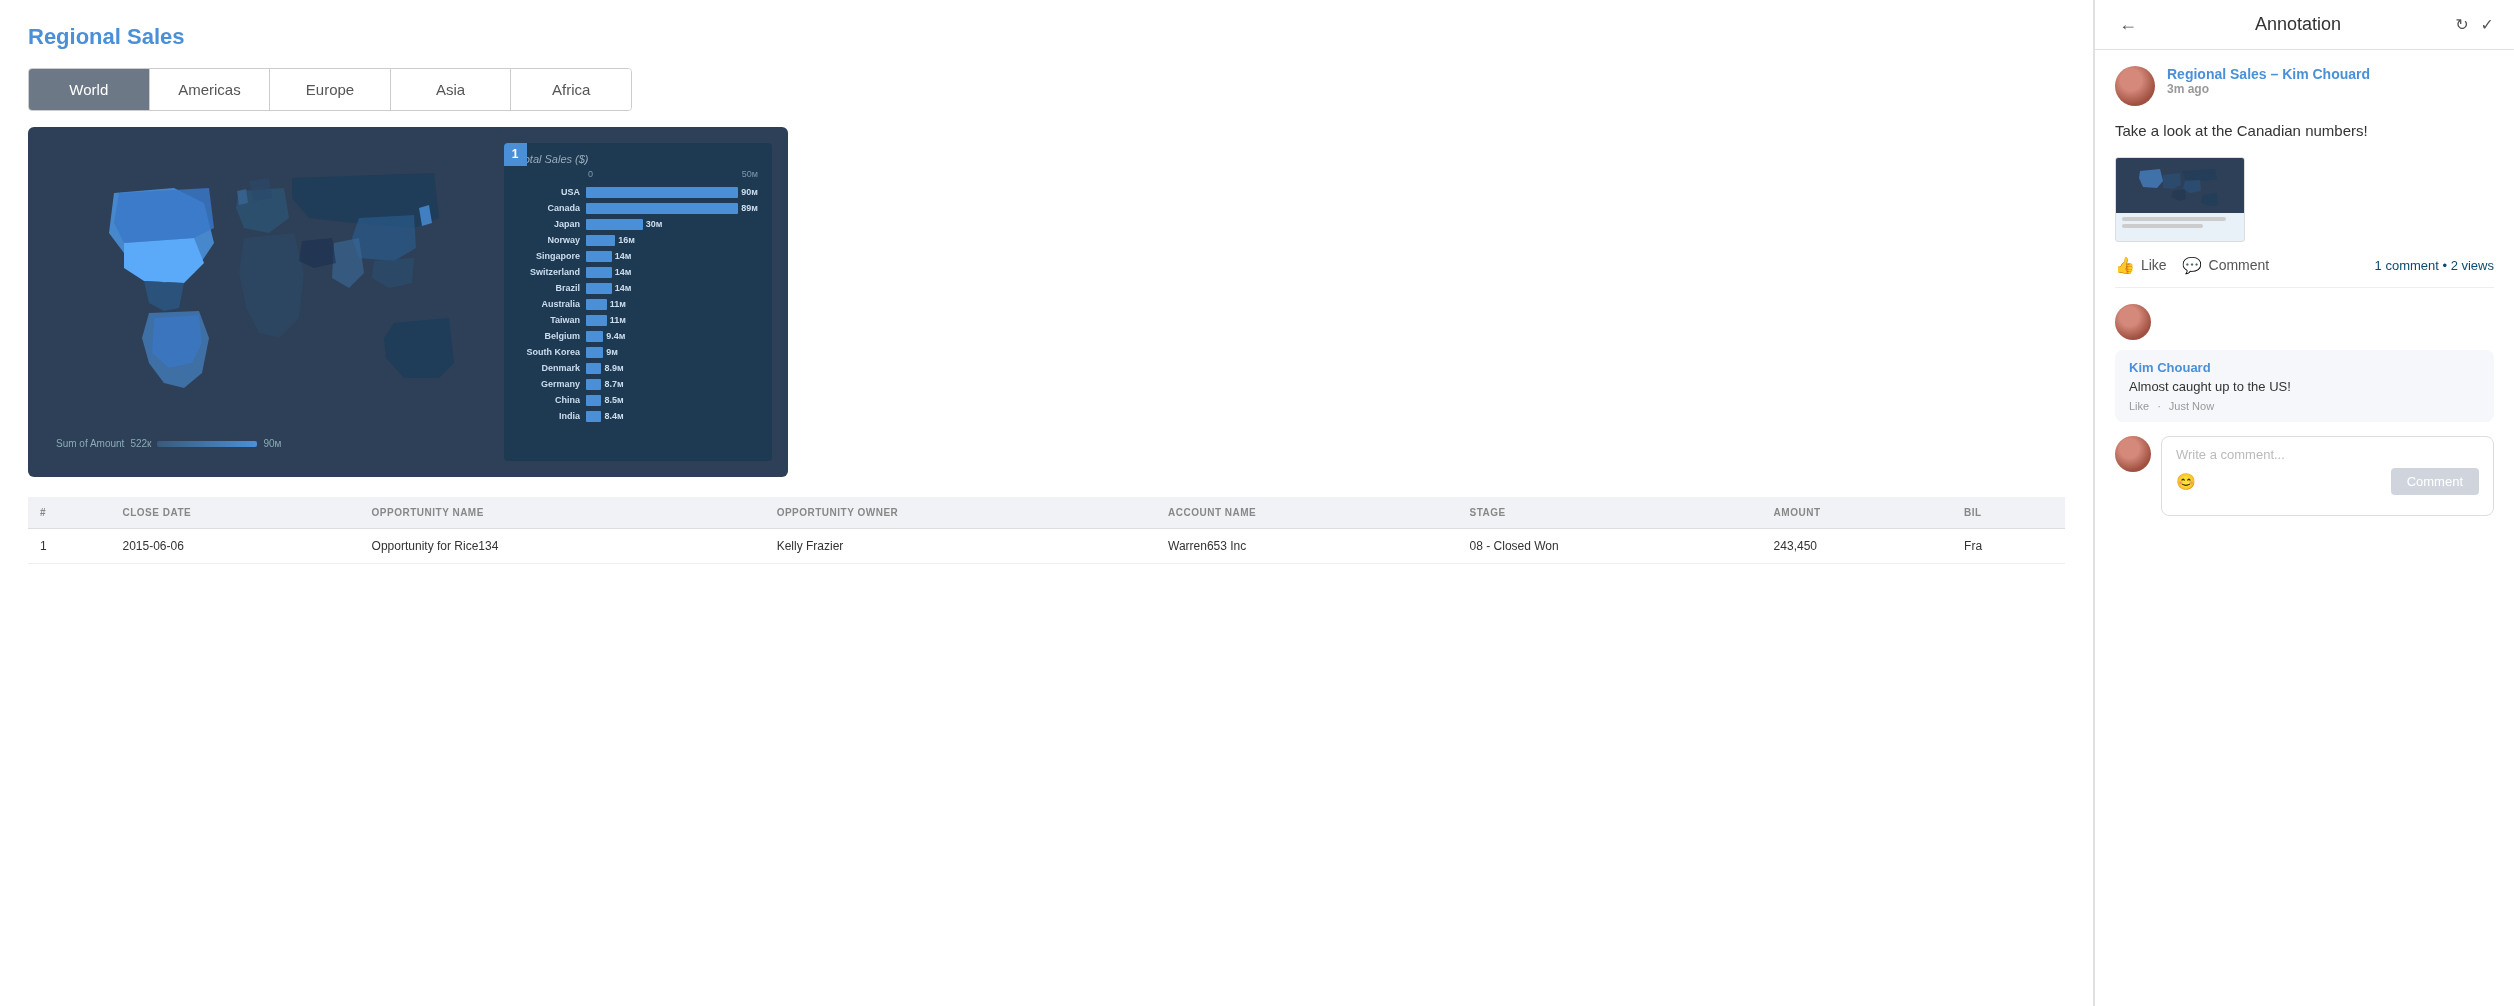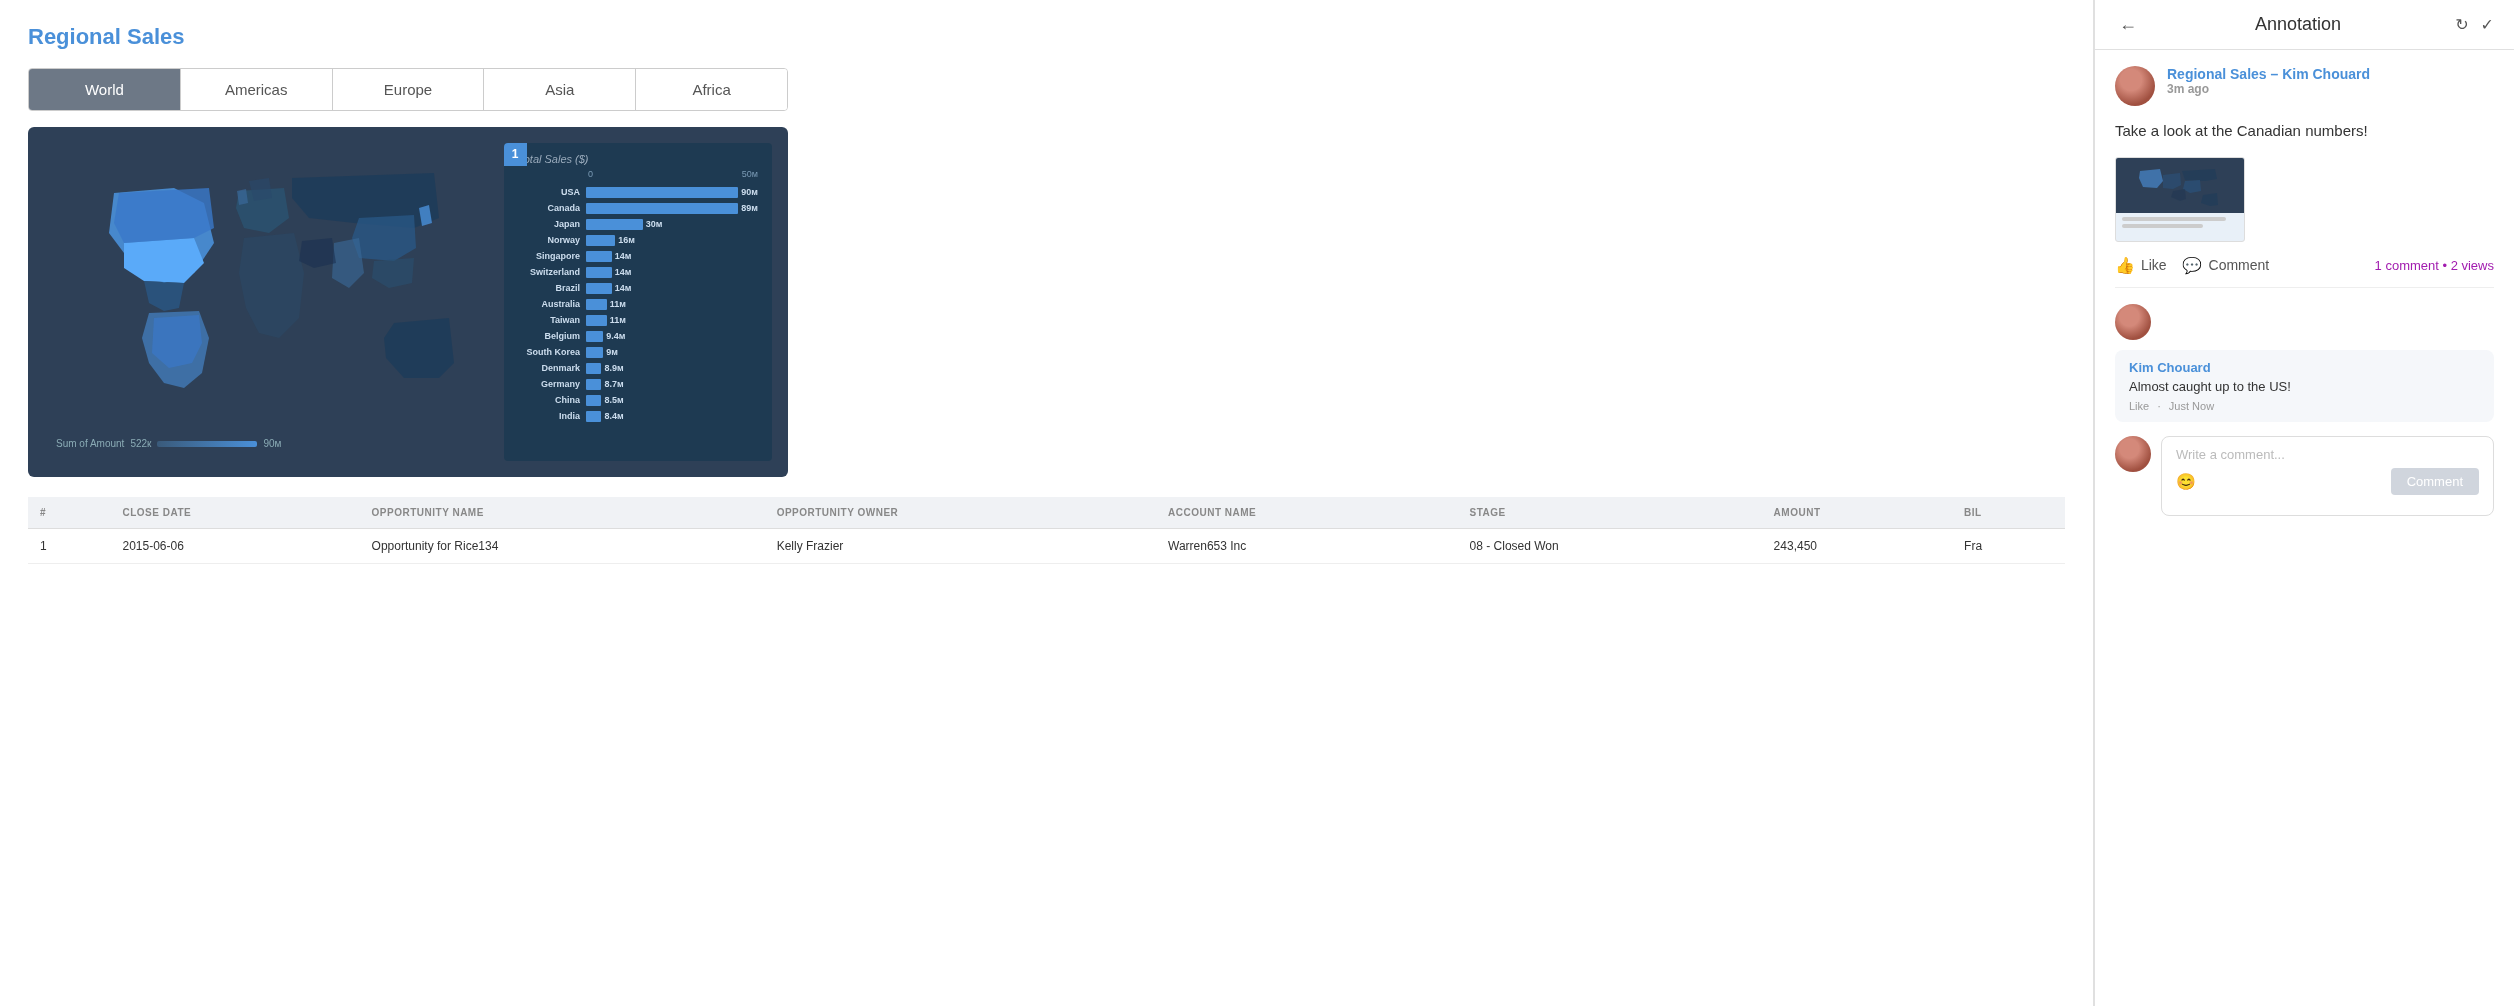--- a/index.html
+++ b/index.html
@@ -19,21 +19,21 @@
       font-weight: 600;
       margin-bottom: 18px;
     }
 
     .tabs {
       display: flex;
       border: 1px solid #ccc;
       border-radius: 4px;
       overflow: hidden;
       margin-bottom: 16px;
-      width: 760px;
+      width: 604px;
     }
 
     .tab {
       flex: 1;
       padding: 12px 0;
       text-align: center;
       font-size: 15px;
       cursor: pointer;
       background: #fff;
       color: #555;
@@ -368,21 +368,21 @@
       font-size: 14px;
       cursor: pointer;
       background: none;
       border: none;
     }
 
     .action-icon { font-size: 16px; }
 
     .action-stats {
       margin-left: auto;
-      color: #a21caf;
+      color: #0c4a6e;
       font-size: 13px;
     }
 
     .comment-section {}
 
     .comment-item {
       display: flex;
       gap: 10px;
       margin-bottom: 14px;
       flex-direction: column;

